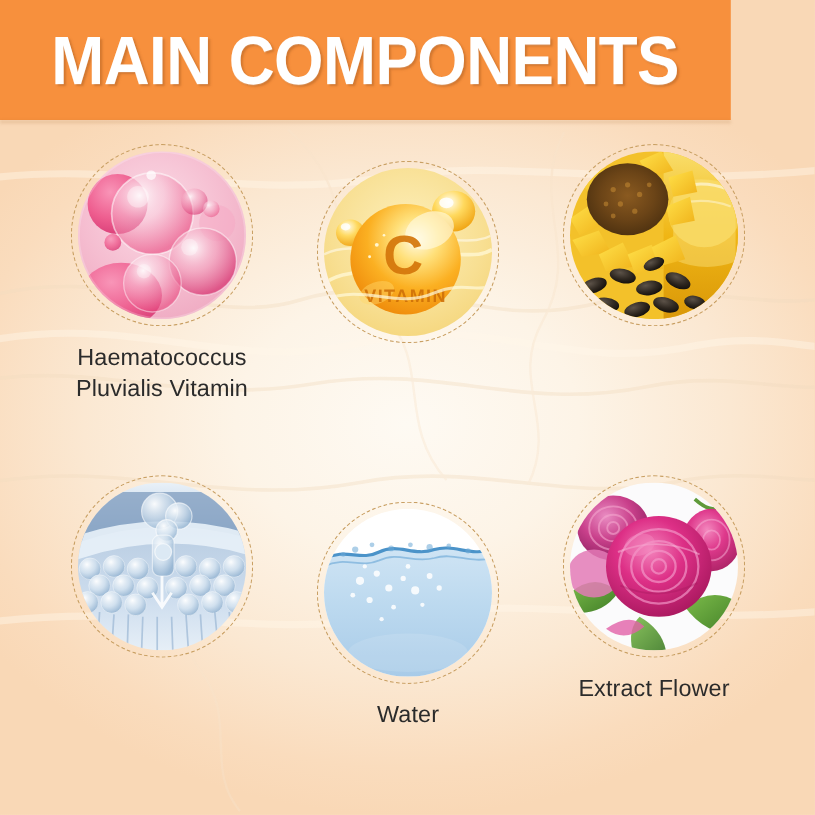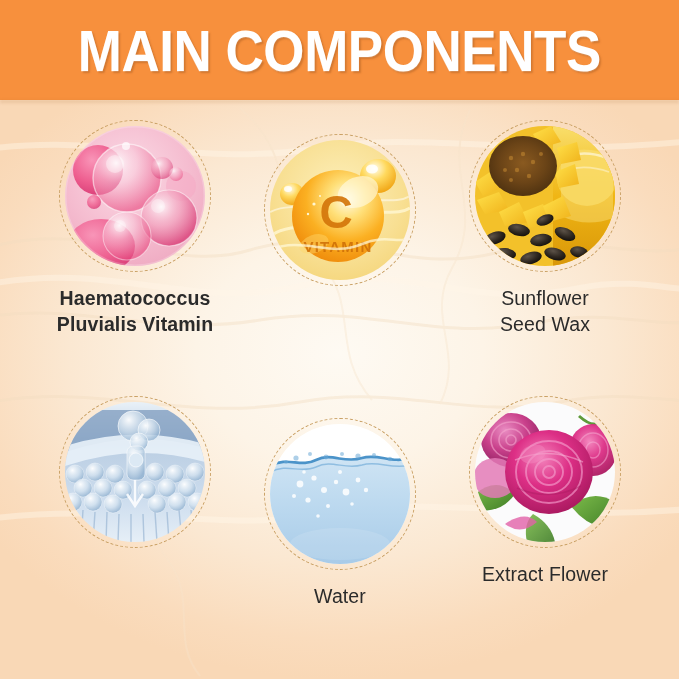--- a/index.html
+++ b/index.html
@@ -34,21 +34,21 @@
     inset: 0;
     pointer-events: none;
     opacity: .55;
   }
 
   
   .header-banner {
     position: absolute;
     top: 0;
     left: 0;
-    width: 679px;
+    width: 609px;
     height: 100px;
     background: #f7903d;
     display: flex;
     align-items: center;
     justify-content: center;
     z-index: 6;
   }
   .header-banner::after {
     content: "";
     position: absolute;
@@ -83,21 +83,21 @@
     height: 579px;
     z-index: 4;
   }
   .cell {
     position: absolute;
     width: 226px;
     text-align: center;
   }
   .cell.r1 { top: 20px; }
   .cell.r2 { top: 296px; }
-  .cell.c1 { left: 22px; font-weight: bold; }
+  .cell.c1 { left: 22px; }
   .cell.c2 { left: 227px; }
   .cell.c3 { left: 432px; }
 
   
   .cell.c2.r1 { top: 34px; }
   .cell.c2.r2 { top: 318px; }
 
   .circle-wrap {
     position: relative;
     width: 152px;
@@ -318,24 +318,20 @@
               <ellipse cx="30" cy="128" rx="11" ry="6" fill="url(#sfSeed)" transform="rotate(6 30 128)"></ellipse>
               <ellipse cx="56" cy="132" rx="11" ry="6" fill="url(#sfSeed)" transform="rotate(-16 56 132)"></ellipse>
               <ellipse cx="80" cy="128" rx="11" ry="6" fill="url(#sfSeed)" transform="rotate(16 80 128)"></ellipse>
               <ellipse cx="8" cy="126" rx="9" ry="5.5" fill="url(#sfSeed)" transform="rotate(-28 8 126)"></ellipse>
               <ellipse cx="104" cy="126" rx="9" ry="5.5" fill="url(#sfSeed)" transform="rotate(10 104 126)"></ellipse>
               <ellipse cx="70" cy="94" rx="9" ry="5" fill="url(#sfSeed)" transform="rotate(-22 70 94)"></ellipse>
             </g>
           </svg>
         </div>
         <div class="dash-ring"></div>
-      </div>
-      <div class="cell-label">
-        <span class="ln">Sunflower</span>
-        <span class="ln">Seed Wax</span>
       </div>
     </div>
 
     <div class="cell r2 c1">
       <div class="circle-wrap">
         <div class="circle-img">
           <svg width="140" height="140" viewBox="0 0 140 140">
             <defs>
               <linearGradient id="pxBg" x1="0" y1="0" x2="0" y2="1">
                 <stop offset="0%" stop-color="#e9f1f8"></stop>

